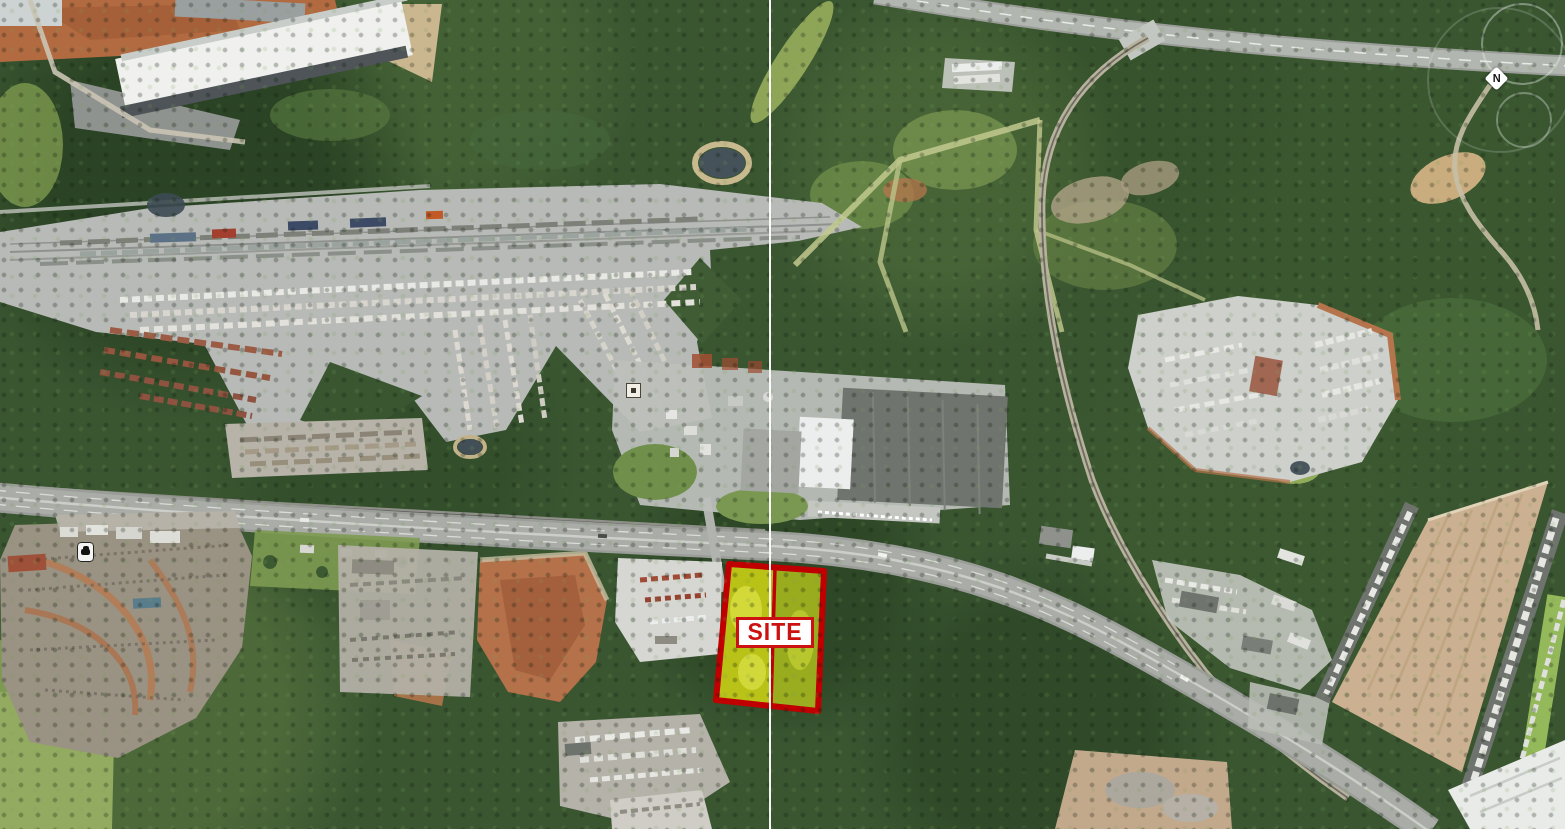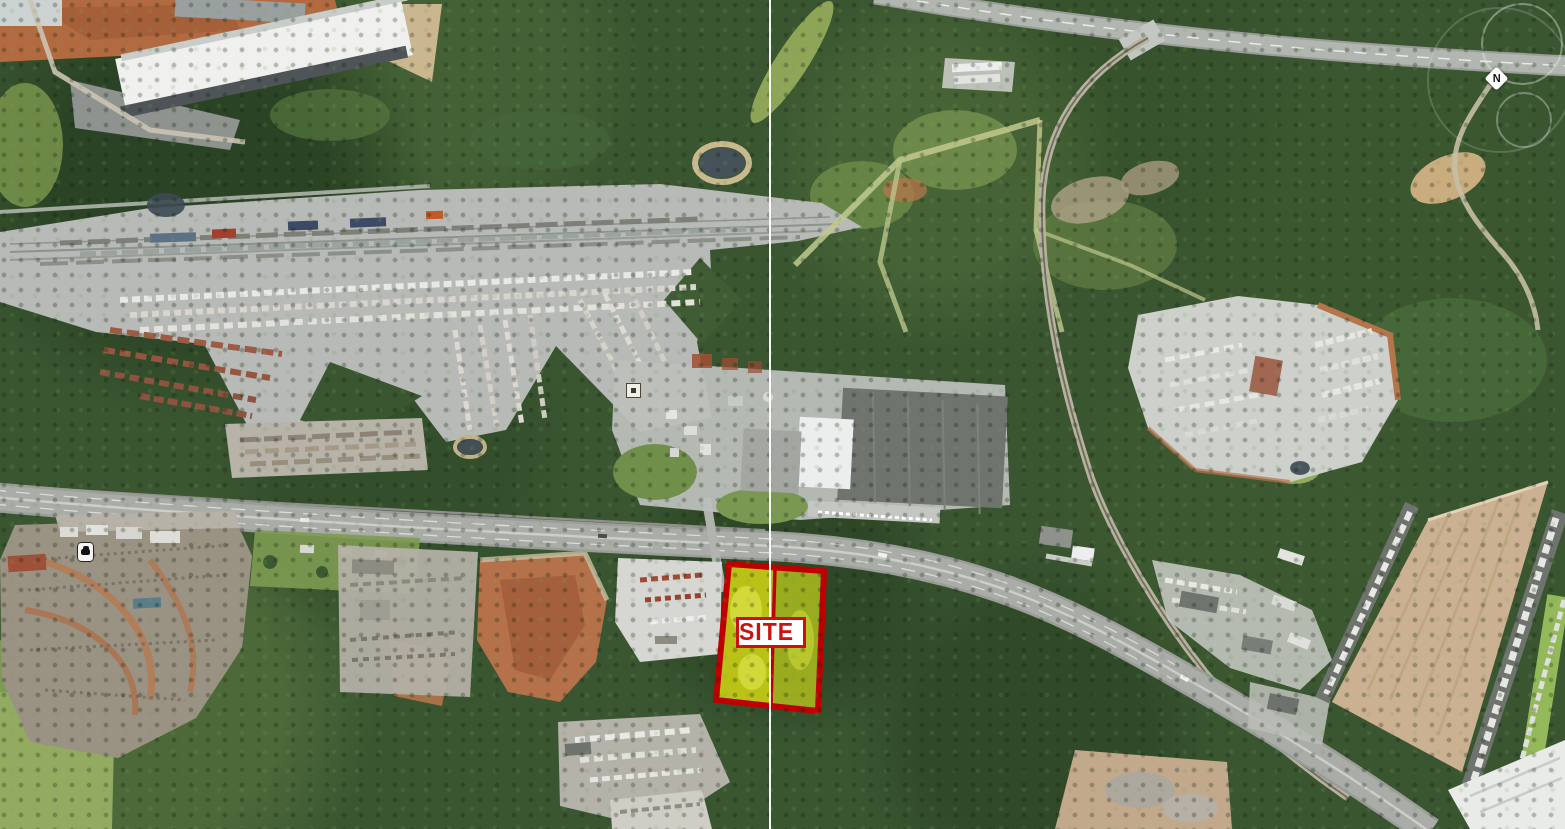--- a/index.html
+++ b/index.html
@@ -25,22 +25,22 @@
     background-image:
       radial-gradient(circle at 4px 5px, rgba(16,28,14,.55) 1.5px, transparent 3px),
       radial-gradient(circle at 12px 11px, rgba(120,160,90,.35) 1.5px, transparent 3px);
     background-size:17px 15px, 23px 19px;
   }
   svg.scene{position:absolute;left:0;top:0;}
   
   #seam{position:absolute;left:769px;top:0;width:2px;height:829px;background:rgba(255,255,255,.95);}
   
   #site-label{
-    position:absolute;left:736px;top:617px;width:70px;height:31px;box-sizing:border-box;
-    background:#ffffff;border:3px solid #cc1111;display:flex;align-items:center;
+    position:absolute;left:736px;top:617px;width:78px;height:31px;box-sizing:border-box;
+    background:#ffffff;border:3px solid #cc1111;display:flex;align-items:center;justify-content:center;
     color:#cc1111;font-weight:bold;font-size:23px;letter-spacing:1px;line-height:1;
   }
   
   #north-marker{
     position:absolute;left:1488px;top:70px;width:17px;height:17px;background:#ffffff;
     border-radius:3px;transform:rotate(45deg);box-shadow:0 0 3px rgba(0,0,0,.6);
     display:flex;align-items:center;justify-content:center;
   }
   #north-marker span{transform:rotate(-45deg);font-size:11px;font-weight:bold;color:#111;line-height:1;}
   

